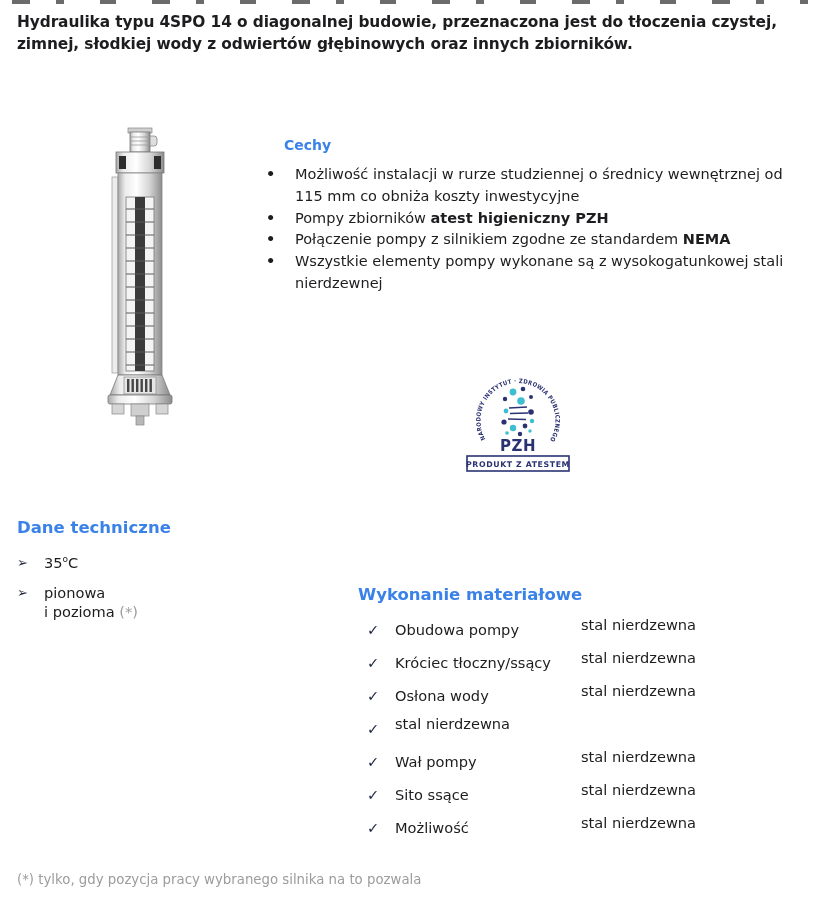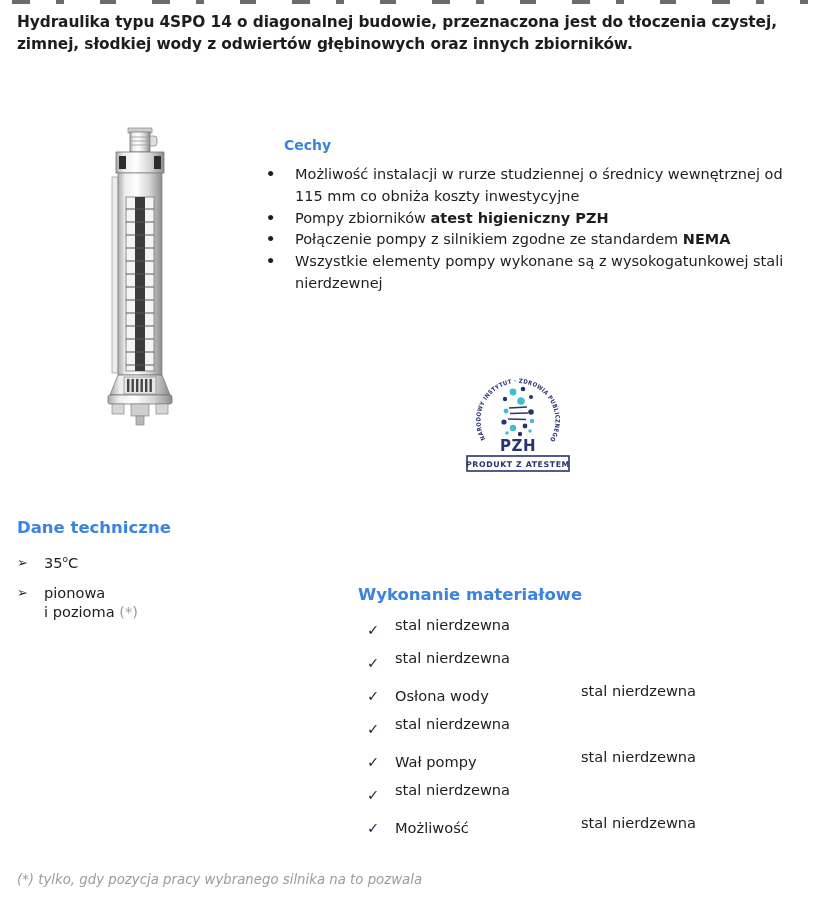--- a/index.html
+++ b/index.html
@@ -43,21 +43,21 @@
   .tech .value{flex:1;line-height:1.3;}
   .tech sup{font-size:9px;}
   .tech .note{color:var(--muted);}
   .materials{position:absolute;left:358px;top:537px;width:445px;margin-top:48px;}
   .materials .rows{margin-top:17px;}
   .materials .row{display:flex;align-items:flex-start;font-size:14.6px;font-weight:500;
     padding-left:9px;margin-bottom:14px;min-height:19px;}
   .materials .check{width:28px;flex:none;color:#1c2440;font-weight:700;}
   .materials .label{width:186px;flex:none;}
   .materials .value{flex:1;position:relative;top:-5px;}
-  .footnote{position:absolute;left:17px;top:872px;margin:0;font-size:13.3px;color:var(--muted);font-weight:400;font-style:italic;}
+  .footnote{position:absolute;left:17px;top:872px;margin:0;font-size:13.3px;color:var(--muted);font-weight:400;}
   svg text{font-family:"DejaVu Sans","Liberation Sans",sans-serif;}
 </style>
 </head>
 <body>
 
 <div class="page">
 
   <div class="top-remnant"></div>
 
   <p class="intro">Hydraulika typu 4SPO 14 o diagonalnej budowie, przeznaczona jest do tłoczenia czystej, zimnej, słodkiej wody z odwiertów głębinowych oraz innych zbiorników.</p>
@@ -191,42 +191,45 @@
         <span class="value"><span>pionowa</span><br><span>i pozioma</span> <span class="note">(*)</span></span>
       </div>
     </div>
   </div>
 
   <div class="materials">
     <h2 class="section-title">Wykonanie materiałowe</h2>
     <div class="rows">
       <div class="row">
         <span class="check">✓</span>
-        <span class="value">stal nierdzewna</span>
-      </div>
-      <div class="row">
-        <span class="check">✓</span>
+        <span class="label">Obudowa pompy</span>
+        <span class="value">stal nierdzewna</span>
+      </div>
+      <div class="row">
+        <span class="check">✓</span>
+        <span class="label">Króciec tłoczny/ssący</span>
         <span class="value">stal nierdzewna</span>
       </div>
       <div class="row">
         <span class="check">✓</span>
         <span class="label">Osłona wody</span>
         <span class="value">stal nierdzewna</span>
       </div>
       <div class="row">
         <span class="check">✓</span>
         <span class="value">stal nierdzewna</span>
       </div>
       <div class="row">
         <span class="check">✓</span>
         <span class="label">Wał pompy</span>
         <span class="value">stal nierdzewna</span>
       </div>
       <div class="row">
         <span class="check">✓</span>
+        <span class="label">Sito ssące</span>
         <span class="value">stal nierdzewna</span>
       </div>
       <div class="row">
         <span class="check">✓</span>
         <span class="label">Możliwość</span>
         <span class="value">stal nierdzewna</span>
       </div>
     </div>
   </div>
 

